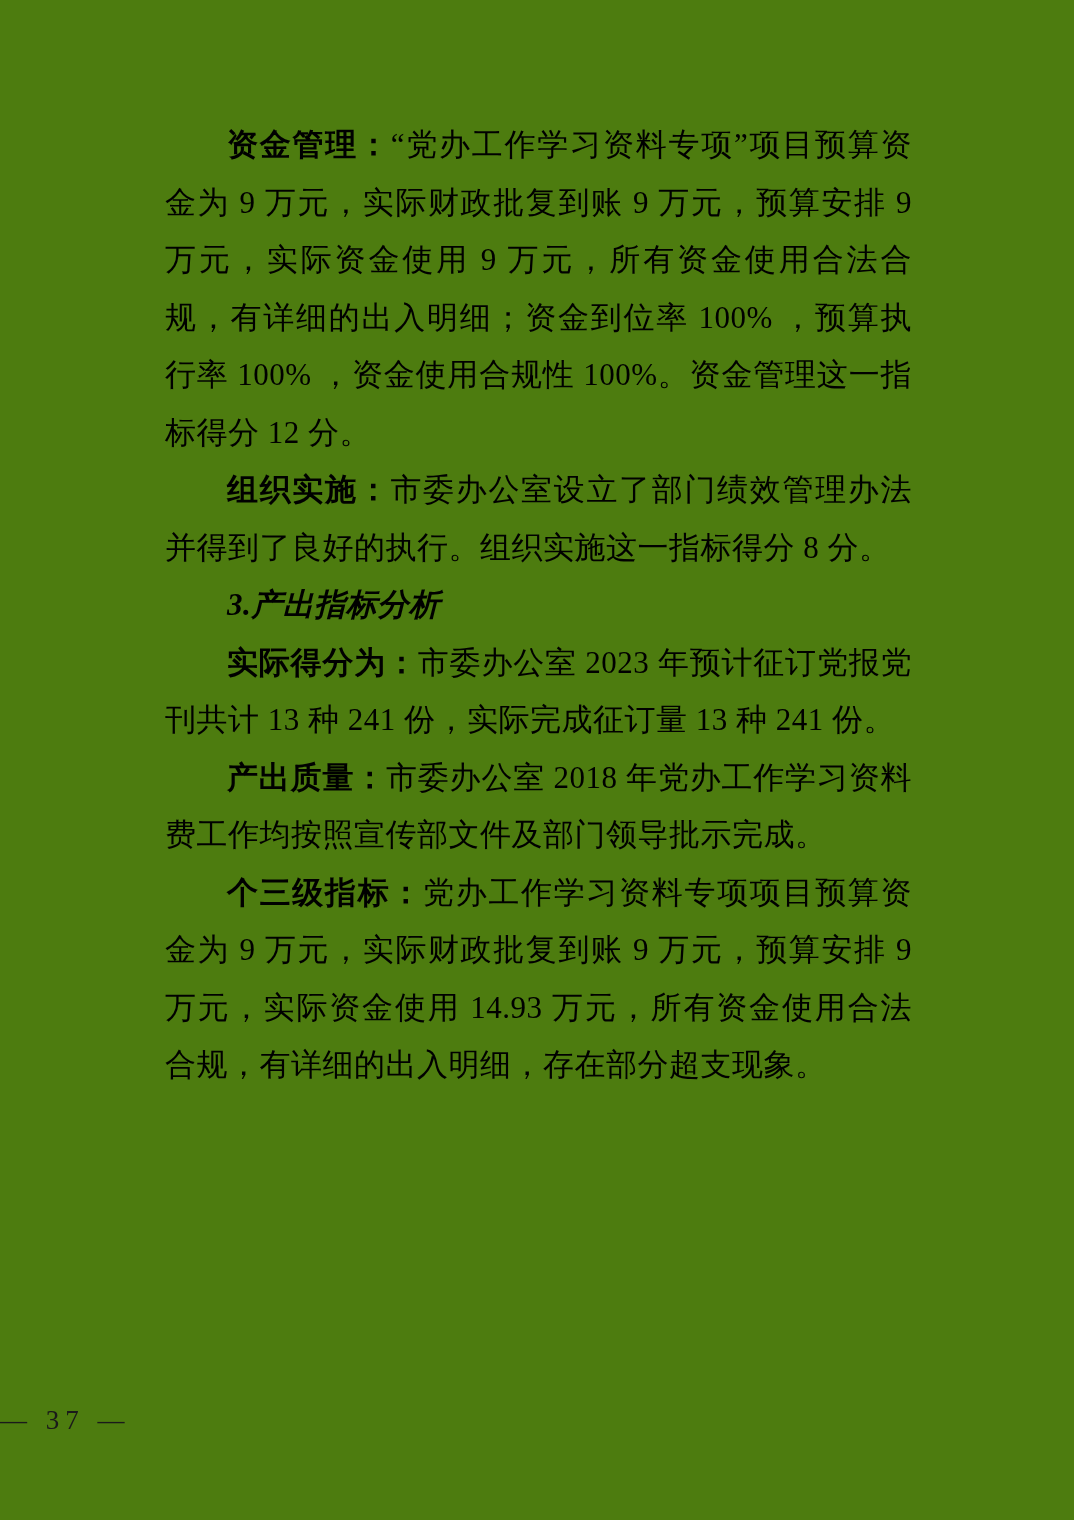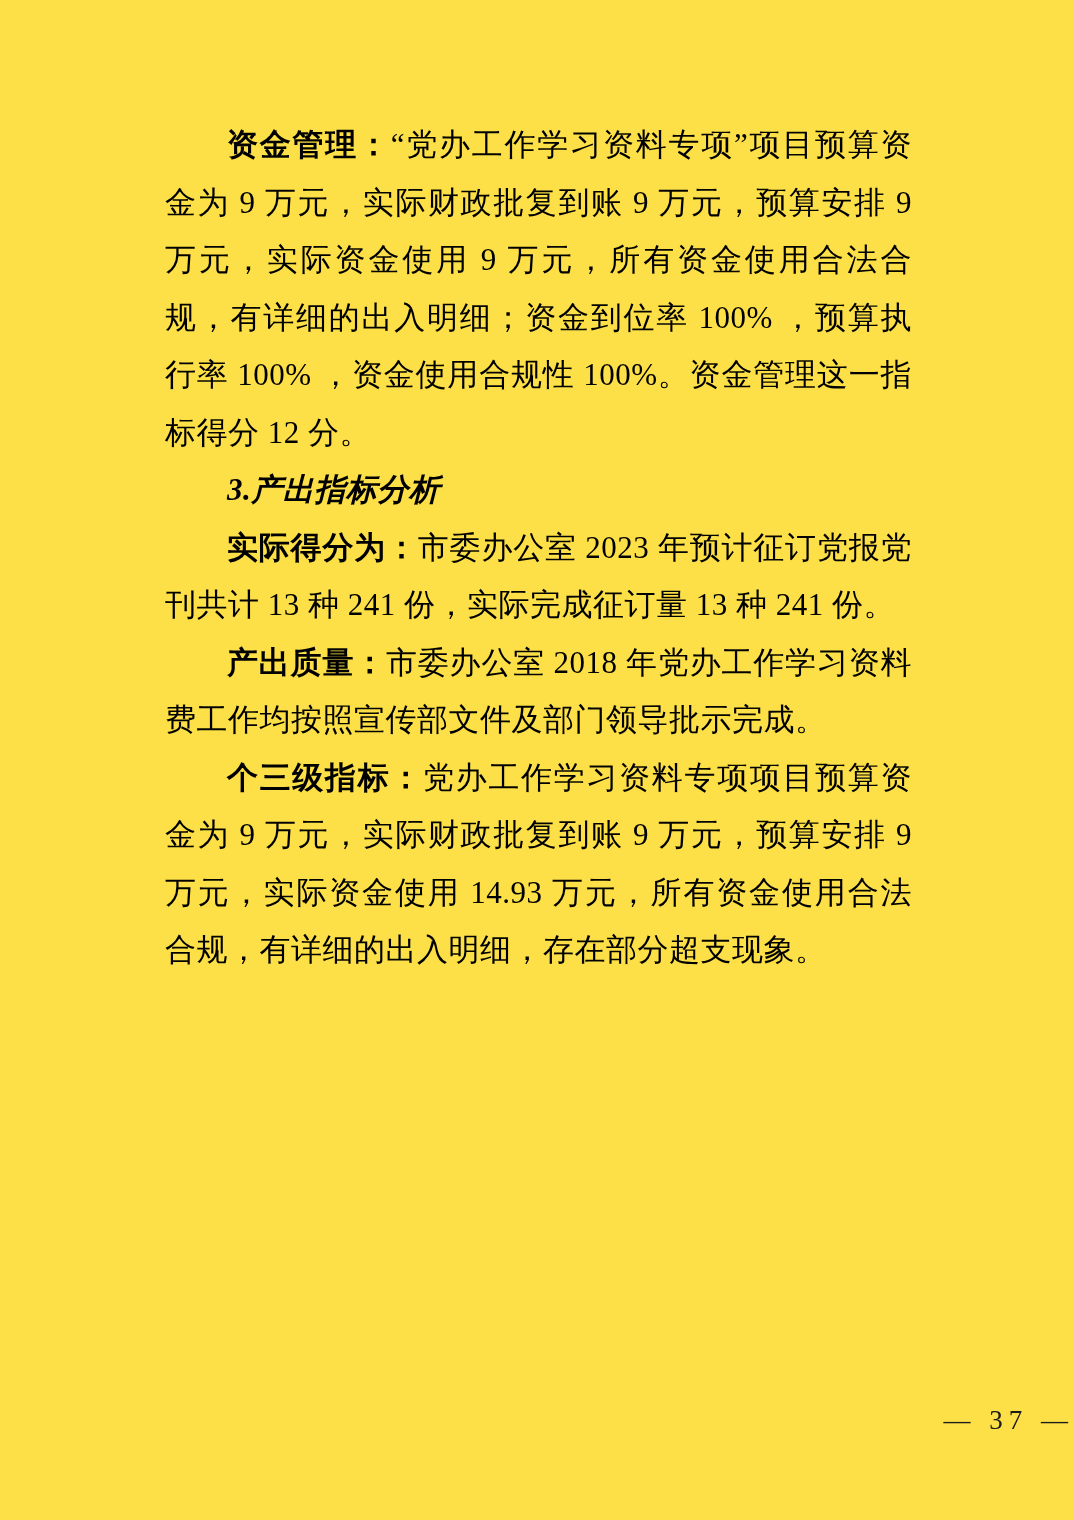--- a/index.html
+++ b/index.html
@@ -4,21 +4,21 @@
 <style>
   html, body {
     margin: 0;
     padding: 0;
     background: #ffffff;
   }
   .page {
     position: relative;
     width: 1074px;
     height: 1520px;
-    background: #fde047;
+    background: #4d7c0f;
     color: #000000;
     font-family: "Liberation Serif", "DejaVu Serif", serif;
     overflow: hidden;
   }
   .content {
     position: absolute;
     top: 116px;
     left: 165px;
     width: 747px;
   }
@@ -41,36 +41,37 @@
     font-weight: bold;
     text-indent: 2em;
     letter-spacing: 0.5px;
     font-style: italic;
   }
   .footer {
     position: absolute;
     left: 0;
     top: 1405px;
     width: 100%;
-    text-align: right;
+    text-align: left;
   }
   .footer .page-number {
     font-size: 27px;
     color: #1a1a1a;
     letter-spacing: 6px;
   }
 </style>
 </head>
 <body>
 
 <div class="page">
   <div class="content">
 
     <p class="para"><span class="label">资金管理：</span><span>“党办工作学习资料专项”项目预算资金为 9 万元，实际财政批复到账 9 万元，预算安排 9 万元，实际资金使用 9 万元，所有资金使用合法合规，有详细的出入明细；资金到位率 100% ，预算执行率 100% ，资金使用合规性 100%。资金管理这一指标得分 12 分。</span></p>
 
+    <p class="para"><span class="label">组织实施：</span><span>市委办公室设立了部门绩效管理办法并得到了良好的执行。组织实施这一指标得分 8 分。</span></p>
 
     <h3 class="heading">3.产出指标分析</h3>
 
 
     <p class="para"><span class="label">实际得分为：</span><span>市委办公室 2023 年预计征订党报党刊共计 13 种 241 份，实际完成征订量 13 种 241 份。</span></p>
 
     <p class="para"><span class="label">产出质量：</span><span>市委办公室 2018 年党办工作学习资料费工作均按照宣传部文件及部门领导批示完成。</span></p>
 
 
     <p class="para"><span class="label">个三级指标：</span><span>党办工作学习资料专项项目预算资金为 9 万元，实际财政批复到账 9 万元，预算安排 9 万元，实际资金使用 14.93 万元，所有资金使用合法合规，有详细的出入明细，存在部分超支现象。</span></p>

